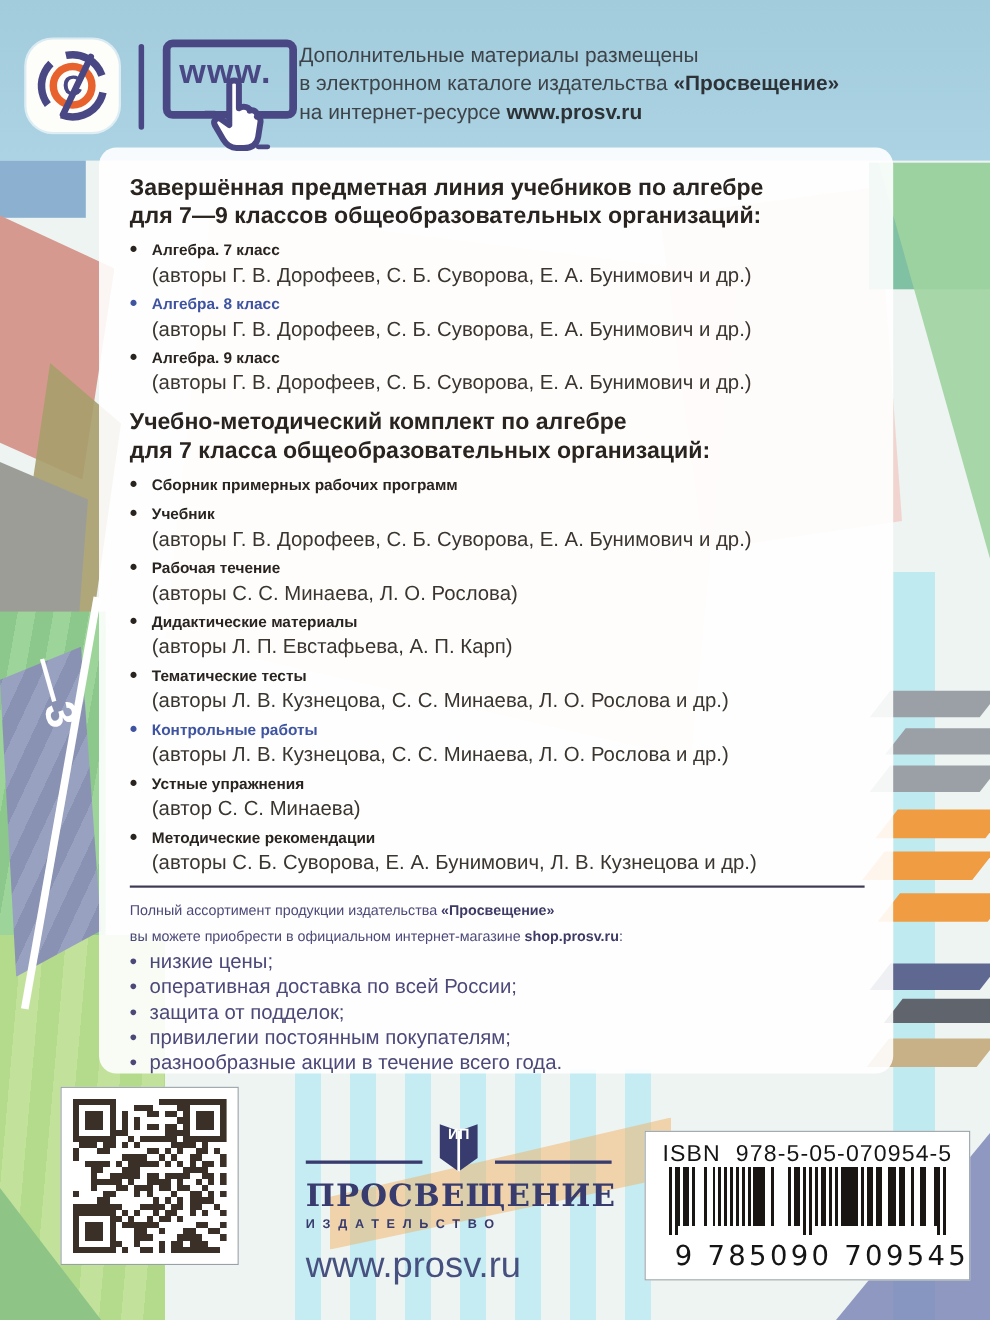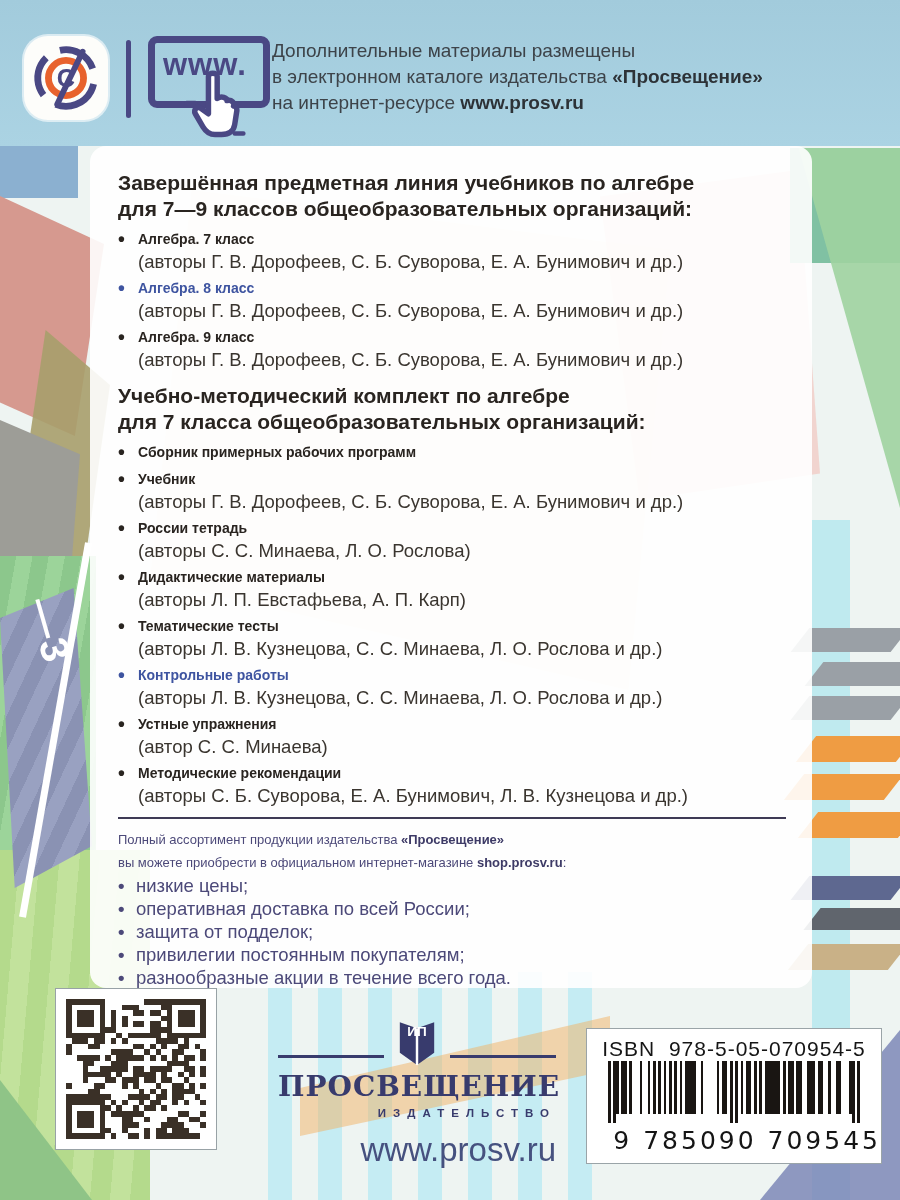--- a/index.html
+++ b/index.html
@@ -13,37 +13,37 @@
   .hdr{position:absolute;z-index:3;}
   .logo1{left:24px;top:36px;width:84px;height:84px;background:#fdfdfa;border-radius:24px;box-shadow:0 0 0 2px rgba(255,255,255,.6);}
   .logo1 svg{position:absolute;left:3px;top:3px;}
   .hdr-divider{left:126px;top:40px;width:5px;height:78px;background:#4a4884;border-radius:3px;}
   .wwwbox{left:148px;top:36px;width:108px;height:58px;border:7px solid #4a4884;border-radius:9px;}
   .wwwtext{position:absolute;left:8px;top:4px;font-size:31px;font-weight:bold;color:#4a4884;letter-spacing:1px;font-family:"Liberation Sans",sans-serif;}
   .hand{left:182px;top:70px;width:66px;height:70px;}
   .info{left:272px;top:38px;font-size:19px;line-height:26px;color:#3d4349;}
   .info b{color:#2d3237;}
   
-  .panel{position:absolute;left:90px;top:146px;width:722px;height:842px;background:rgba(255,255,255,.9);border-radius:16px;box-sizing:border-box;padding:24px 24px 0 28px;z-index:2;}
+  .panel{position:absolute;left:90px;top:134px;width:722px;height:842px;background:rgba(255,255,255,.9);border-radius:16px;box-sizing:border-box;padding:24px 24px 0 28px;z-index:2;}
   .sec{font-size:21px;font-weight:bold;color:#292420;line-height:26px;margin:0 0 6px 0;}
   .sec2{margin-top:12px;}
   .item{display:flex;margin-bottom:4px;}
   .blt{width:20px;flex:0 0 20px;font-size:19.5px;font-weight:bold;color:#292420;line-height:23px;}
   .ititle{font-size:14px;font-weight:bold;color:#292420;line-height:23px;}
   .iauth{font-size:18.5px;color:#3a352f;line-height:22px;}
   .iauth:empty{display:none;}
   .item.hl .blt,.item.hl .ititle{color:#3e54a0;}
   .rule{border:none;border-top:2px solid #3e3a55;margin:10px 2px 9px 0;}
   .shop{font-size:13px;color:#4c4979;line-height:23px;}
   .shop b{color:#3d3a66;}
   .benefit{display:flex;font-size:18.5px;color:#4c4979;line-height:23px;}
   .blt2{width:18px;flex:0 0 18px;font-weight:bold;}
   
   .qr{position:absolute;left:55px;top:988px;width:162px;height:162px;background:#fff;border:1px solid #98a2a6;box-sizing:border-box;padding:10px;z-index:3;}
-  .pub{position:absolute;left:278px;top:1016px;width:278px;text-align:right;color:#383b6d;z-index:3;}
+  .pub{position:absolute;left:278px;top:1016px;width:278px;text-align:left;color:#383b6d;z-index:3;}
   .pubrow{display:flex;align-items:center;}
   .pline{height:3px;background:#383b6d;flex:1;margin-top:26px;}
   .pubicon{flex:0 0 54px;margin:0 6px;}
   .pubname{font-family:"DejaVu Serif","Liberation Serif",serif;font-weight:bold;font-size:28px;letter-spacing:1px;margin-top:0px;}
   .pubsub{font-size:11.5px;letter-spacing:7px;font-weight:bold;margin-top:4px;}
   .puburl{font-size:33px;color:#46517f;margin-top:12px;}
   .isbn{position:absolute;left:586px;top:1028px;width:296px;height:136px;background:#fff;border:1px solid #9aa4a8;box-sizing:border-box;text-align:center;z-index:3;}
   .isbntop{font-size:21px;color:#151515;margin-top:8px;letter-spacing:1px;}
   .isbndigits{font-size:25px;color:#151515;letter-spacing:3px;margin-top:-1px;font-family:"DejaVu Sans",sans-serif;text-align:right;}
 </style>
@@ -143,21 +143,21 @@
   <div class="item">
     <span class="blt">•</span>
     <div>
         <div class="ititle">Учебник</div>
          <div class="iauth">(авторы Г. В. Дорофеев, С. Б. Суворова, Е. А. Бунимович и др.)</div>
       </div>
   </div>
   <div class="item">
     <span class="blt">•</span>
     <div>
-        <div class="ititle">России тетрадь</div>
+        <div class="ititle">Рабочая течение</div>
          <div class="iauth">(авторы  С. С. Минаева, Л. О. Рослова)</div>
       </div>
   </div>
   <div class="item">
     <span class="blt">•</span>
     <div>
         <div class="ititle">Дидактические материалы</div>
          <div class="iauth">(авторы Л. П. Евстафьева, А. П. Карп)</div>
       </div>
   </div>

